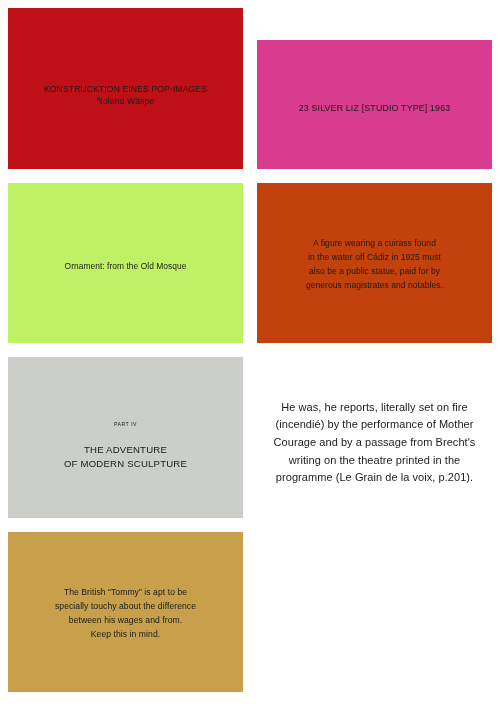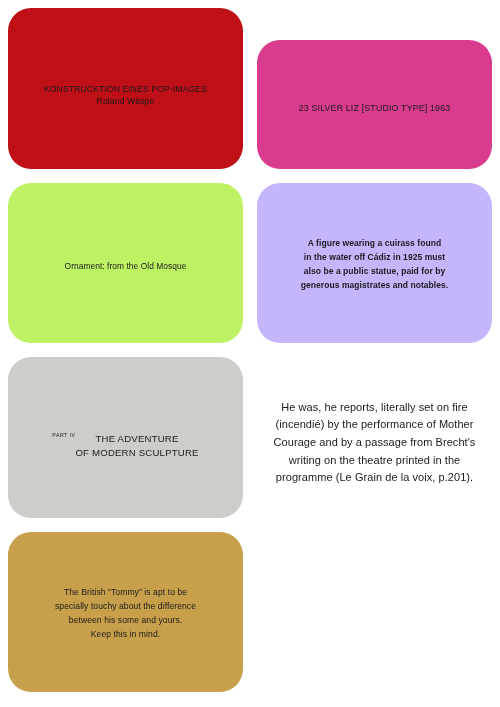--- a/index.html
+++ b/index.html
@@ -27,21 +27,20 @@
   }
   .card {
     position: relative;
     box-sizing: border-box;
     display: flex;
     flex-direction: column;
     align-items: center;
     justify-content: center;
     overflow: hidden;
     padding: 6px 10px;
-    border-radius: 23px;
   }
   .card-text {
     text-align: center;
     color: #1b1b1b;
     font-size: 8.4px;
     line-height: 1.48;
     letter-spacing: 0.06px;
     margin: 0;
     white-space: pre-line;
     max-width: 100%;
@@ -78,21 +77,22 @@
     margin: 0 0 16px 0;
   }
   .card-partiv .card-text {
     font-size: 9.6px;
     line-height: 1.5;
     letter-spacing: 0.2px;
   }
   .card-partiv-inner {
     margin-top: 18px;
     display: flex;
-    align-items: flex-start;
+    flex-direction: column;
+    align-items: center;
   }
   .card-brecht .card-text {
     font-size: 11px;
     line-height: 1.6;
     margin-top: 11px;
   }
   .card-revolution .card-text {
     font-size: 8.5px;
     line-height: 1.62;
     margin-top: -14px;
@@ -114,21 +114,21 @@
   </div>
 
   <div class="card card-silverliz" style="background: rgb(217, 59, 142); margin-top: 32px;">
     <p class="card-text">23  SILVER LIZ [STUDIO TYPE] 1963</p>
   </div>
 
   <div class="card card-ornament" style="background: #bef264;">
     <p class="card-text">Ornament: from the Old Mosque</p>
   </div>
 
-  <div class="card card-cuirass" style="background: #c4b5fd; font-weight: bold;">
+  <div class="card card-cuirass" style="background: #c2410c;">
     <p class="card-text">A figure wearing a cuirass found
 in the water off Cádiz in 1925 must
 also be a public statue, paid for by
 generous magistrates and notables.</p>
   </div>
 
   <div class="card card-partiv" style="background: rgb(204, 207, 201);">
     <div class="card-partiv-inner">
       <p class="part-label">PART IV</p>
       <p class="card-text">THE ADVENTURE
@@ -141,17 +141,17 @@
 (incendié) by the performance of Mother
 Courage and by a passage from Brecht's
 writing on the theatre printed in the
 programme (Le Grain de la voix, p.201).</p>
   </div>
 
 
   <div class="card card-tommy" style="background: rgb(200, 160, 76);">
     <p class="card-text">The British “Tommy” is apt to be
 specially touchy about the difference
-between his some and yours.
+between his wages and from.
 Keep this in mind.</p>
   </div>
 
 </div>
 
 </body></html>

